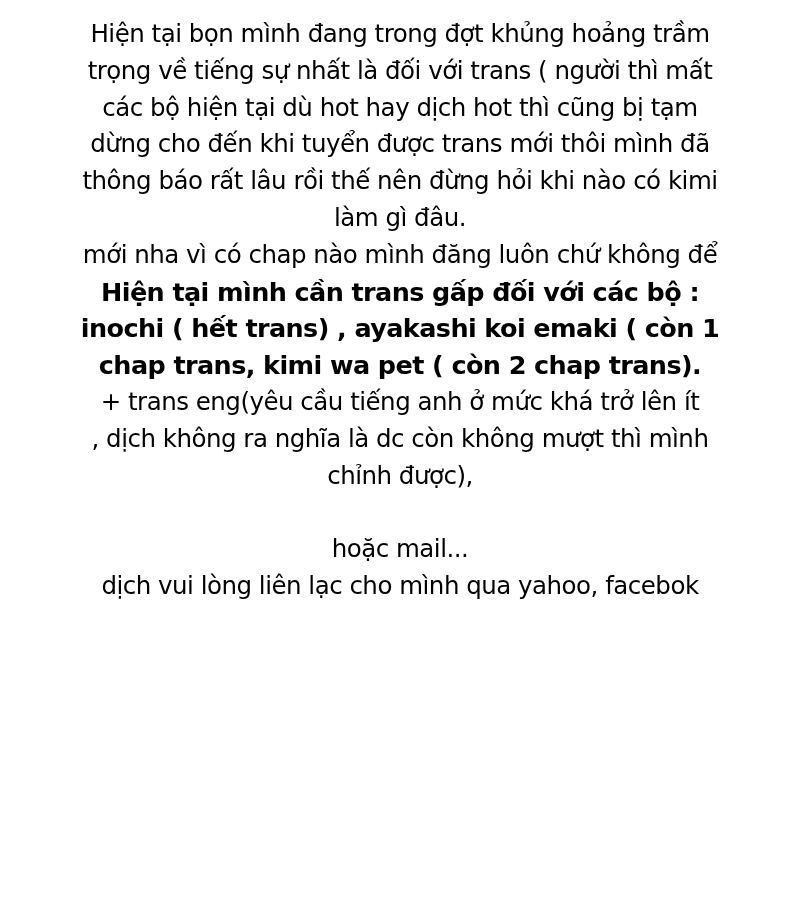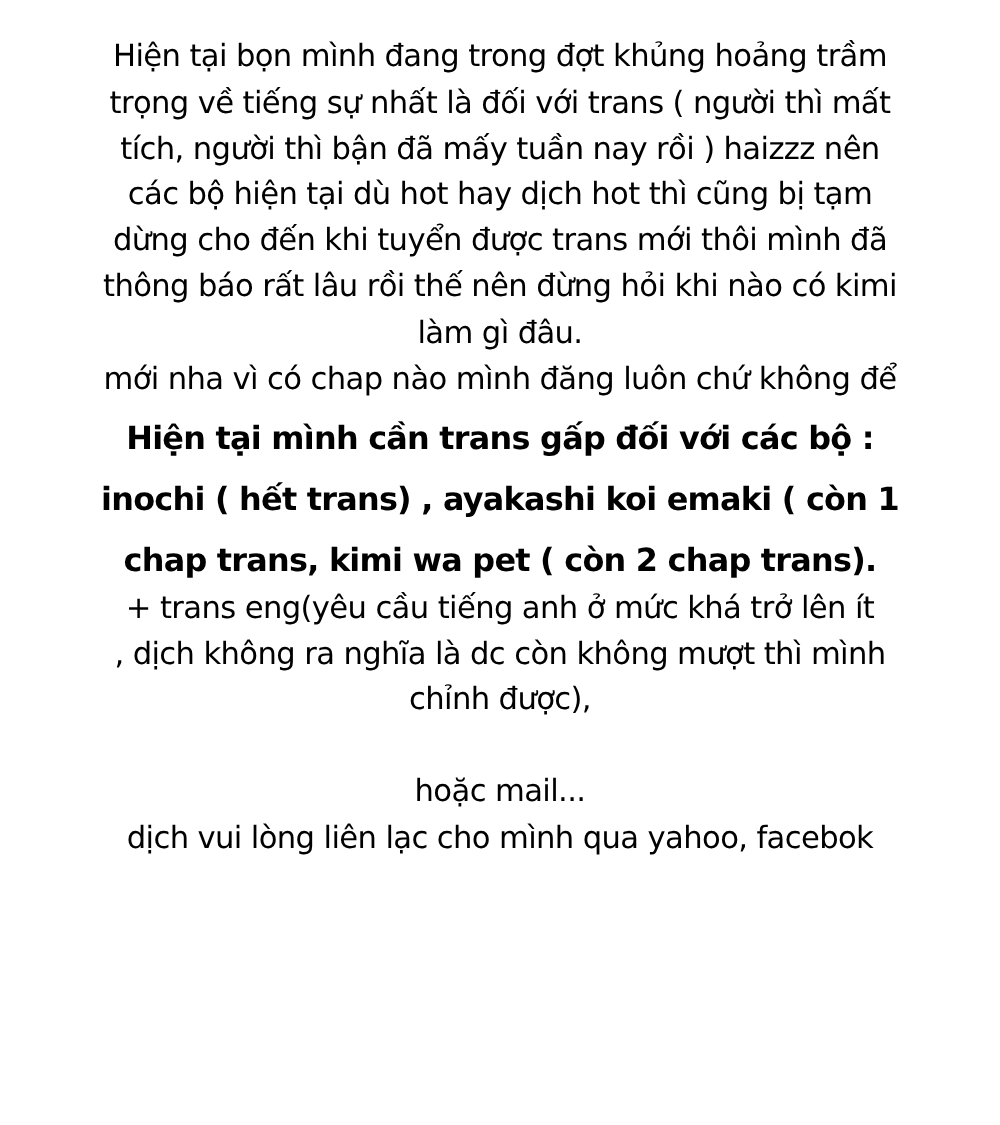--- a/index.html
+++ b/index.html
@@ -11,49 +11,47 @@
     height: 900px;
     background: #ffffff;
     font-family: "DejaVu Sans", sans-serif;
     color: #000000;
     overflow: hidden;
   }
   .page {
     width: 800px;
     height: 900px;
     box-sizing: border-box;
-    padding-top: 27px;
+    padding-top: 16px;
     text-align: center;
   }
   .line {
     font-size: 24.5px;
     line-height: 36.8px;
     letter-spacing: -0.5px;
     white-space: nowrap;
     font-weight: 500;
   }
   .block-bold .line {
     font-weight: 700;
     font-size: 25.5px;
     letter-spacing: -0.6px;
-    margin-top: 12px;
   }
   .spacer {
     height: 37px;
   }
 </style>
 </head>
 <body>
 
 <div class="page">
 
   <div class="block">
     <div class="line">Hiện tại bọn mình đang trong đợt khủng hoảng trầm</div>
     <div class="line">trọng về tiếng sự nhất là đối với trans ( người thì mất</div>
-    <div class="line">tích, người thì bận đã mấy tuần nay rồi ) haizzz nên</div>
     <div class="line">các bộ hiện tại dù hot hay dịch hot thì cũng bị tạm</div>
     <div class="line">dừng cho đến khi tuyển được trans mới thôi mình đã</div>
     <div class="line">thông báo rất lâu rồi thế nên đừng hỏi khi nào có kimi</div>
     <div class="line">làm gì đâu.</div>
     <div class="line">mới nha vì có chap nào mình đăng luôn chứ không để</div>
   </div>
 
   <div class="block block-bold">
     <div class="line">Hiện tại mình cần trans gấp đối với các bộ :</div>
     <div class="line">inochi ( hết trans) , ayakashi koi emaki ( còn 1</div>

